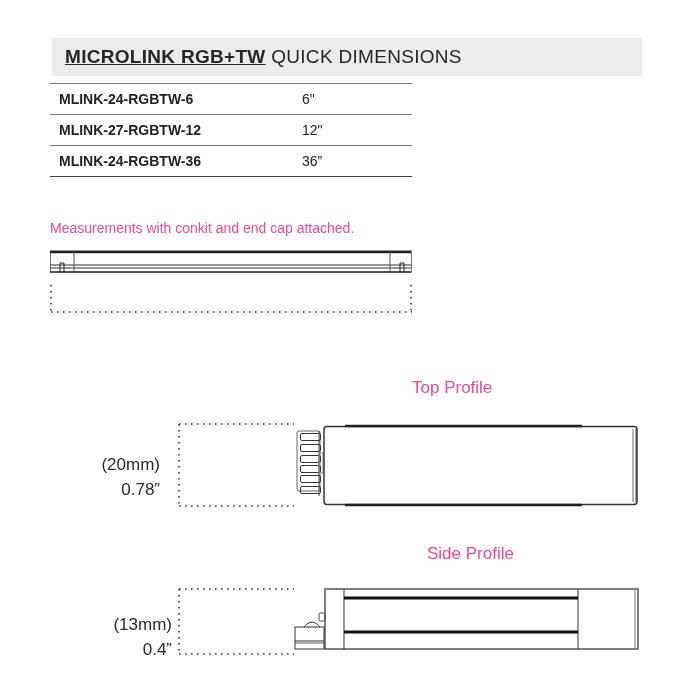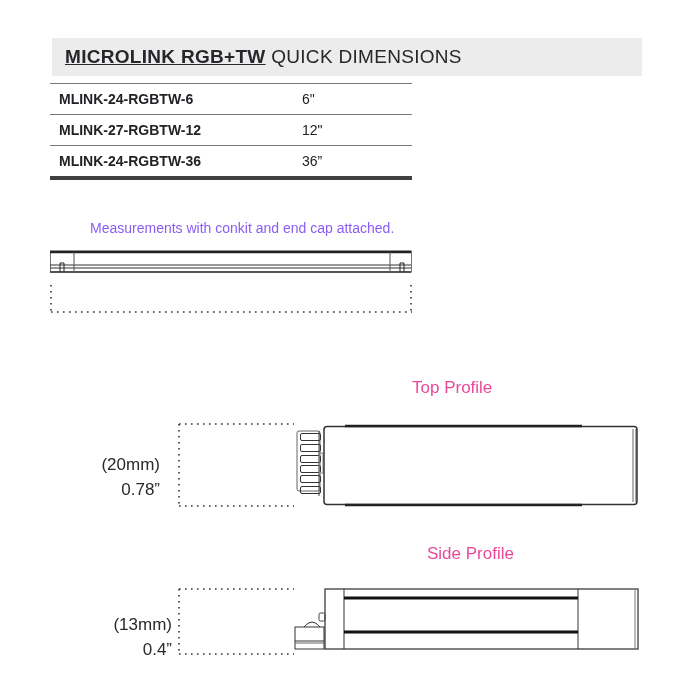--- a/index.html
+++ b/index.html
@@ -7,24 +7,24 @@
            font-family: "Liberation Sans", "DejaVu Sans", sans-serif; color: #2a2a2e; }
     .header-bar { position: absolute; left: 52px; top: 38px; width: 590px; height: 38px;
                   background: #ececec; }
     .header-title { position: absolute; left: 13px; top: 8px; font-size: 19px; letter-spacing: 0.3px;
                     white-space: nowrap; color: #26262b; }
     .header-title .bold { font-weight: bold; text-decoration: underline; }
     .header-title .light { font-weight: normal; text-align: right; }
 
     .spec-table { position: absolute; left: 50px; top: 83px; width: 362px; border-collapse: collapse; }
     .spec-table td { height: 30px; border-top: 1px solid #7a7a7a; font-size: 14px; padding: 0; }
-    .spec-table tr:last-child td { border-bottom: 4px solid #404040; }
+    .spec-table tr:last-child td { border-bottom: 1px solid #404040; }
     .spec-table td.model { font-weight: bold; padding-left: 9px; color: #222226; }
     .spec-table td.len { width: 110px; text-align: left; padding-left: 32px; color: #222226; }
-    .note { position: absolute; left: 50px; top: 220px; font-size: 14px; color: #8b5cf6; white-space: nowrap; margin-left: 40px; }
+    .note { position: absolute; left: 50px; top: 220px; font-size: 14px; color: #ec4899; white-space: nowrap; }
 
     .view-title { position: absolute; font-size: 17px; color: #ec4899; white-space: nowrap; }
     .dim-label { position: absolute; font-size: 17px; color: #2a2a2e; text-align: right; width: 100px; line-height: 25px; }
 
     svg { position: absolute; left: 0; top: 0; }
   </style>
 </head>
 <body>
 
 <div class="header-bar">

